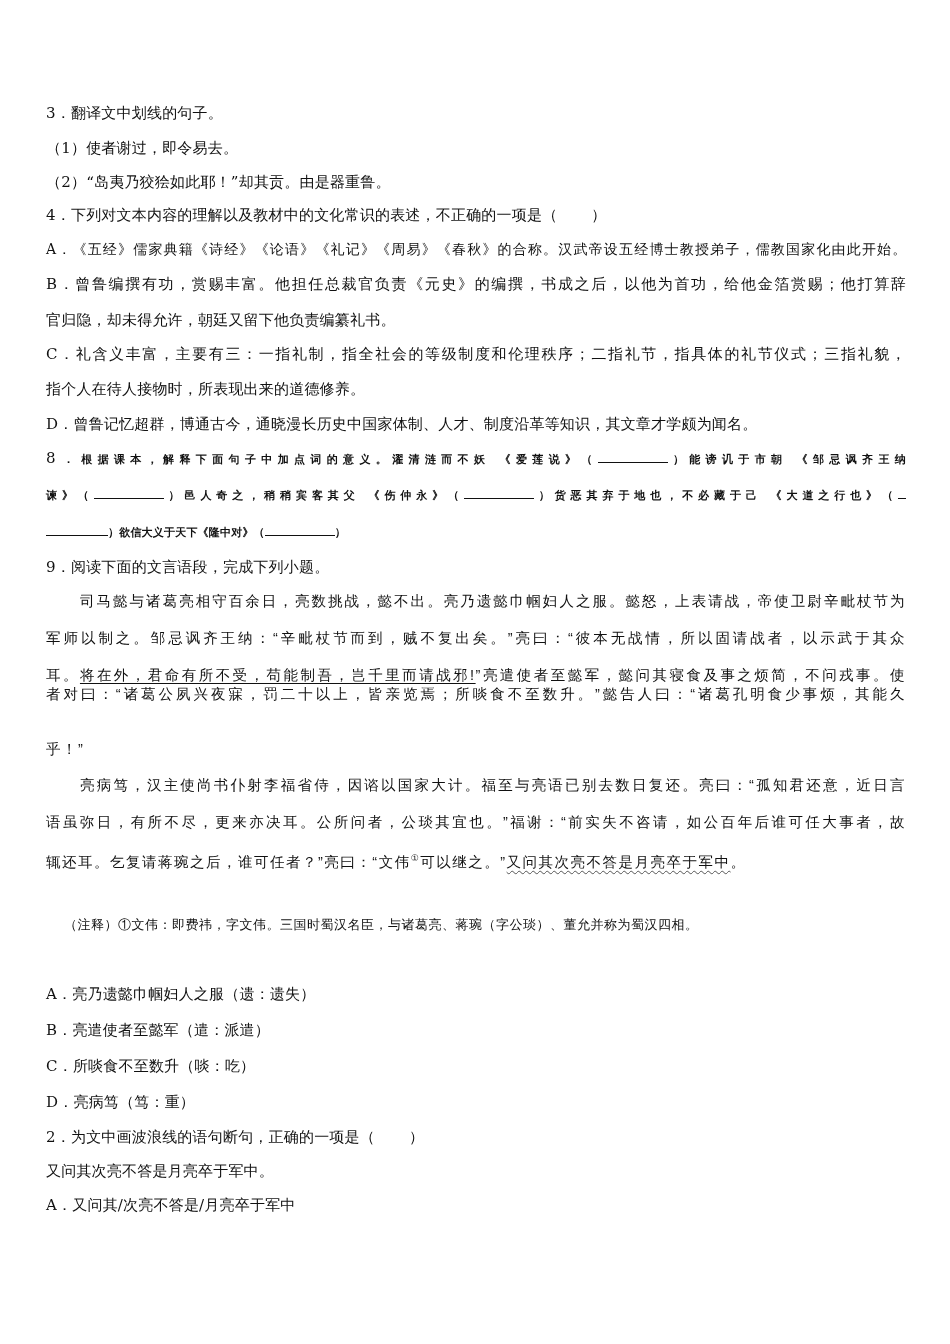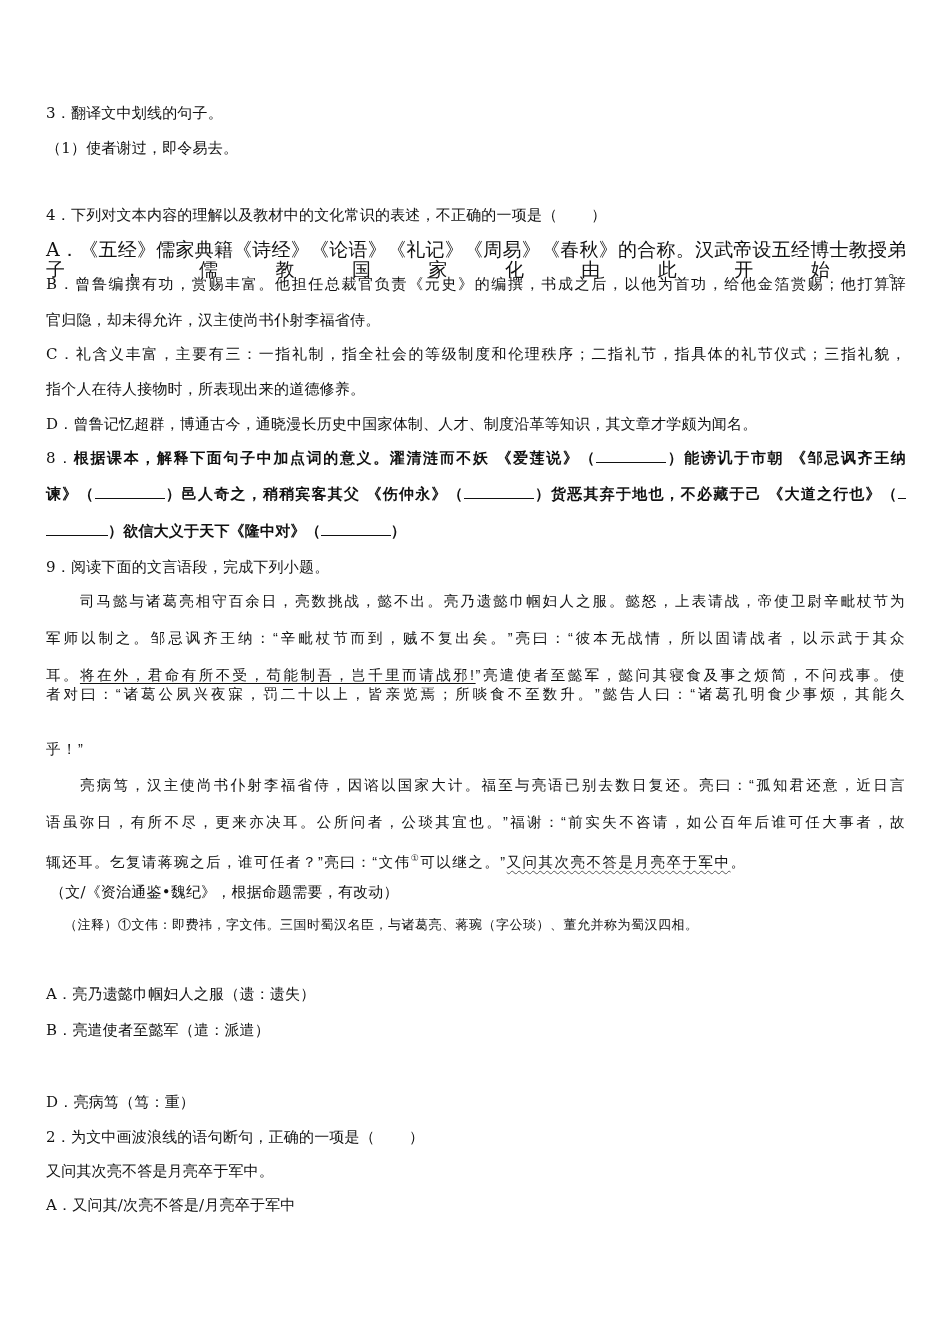--- a/index.html
+++ b/index.html
@@ -10,65 +10,66 @@
     }
     .page { position: absolute; left: 0; top: 0; width: 950px; height: 1344px; }
     .line {
       position: absolute; left: 46px; width: 860px;
       font-size: 15px; line-height: 20px; white-space: nowrap;
       letter-spacing: 0.2px;
     }
     .justify { text-align: justify; text-align-last: justify; white-space: normal; }
     .indent { left: 80px; width: 826px; }
     .indent-note { left: 64px; }
-    .bold { font-weight: bold; font-family: "DejaVu Sans", "Liberation Sans", sans-serif; font-size: 15px; }
+    .bold { font-weight: bold; font-family: "DejaVu Sans", "Liberation Sans", sans-serif; font-size: 11px; }
     .kai { font-family: Liberation Sans, sans-serif; font-size: 14.5px; letter-spacing: 1.5px; }
     .ul { text-decoration: underline; text-underline-offset: 3px; }
     .wavy { text-decoration: underline wavy #555; text-underline-offset: 3px; text-decoration-thickness: 1px; }
     .blank { display: inline-block; border-bottom: 1.5px solid #111; width: 70px; height: 14px; vertical-align: baseline; }
     .blank-short { width: 8px; }
     .sup { font-size: 9px; vertical-align: super; }
     .paren-gap { display: inline-block; width: 34px; }
   </style>
 </head>
 <body>
 
 <div class="page">
 
   <div class="line" style="top:103px">3．翻译文中划线的句子。</div>
   <div class="line" style="top:138px">（1）使者谢过，即令易去。</div>
+  <div class="line" style="top:172px">（2）“岛夷乃狡狯如此耶！”却其贡。由是器重鲁。</div>
 
   <div class="line" style="top:205px"><span>4．下列对文本内容的理解以及教材中的文化常识的表述，不正确的一项是（</span><span class="paren-gap"></span><span>）</span></div>
-  <div class="line justify" style="top:239px;letter-spacing:-0.3px;font-size:19px">A．《五经》儒家典籍《诗经》《论语》《礼记》《周易》《春秋》的合称。汉武帝设五经博士教授弟子，儒教国家化由此开始。</div>
+  <div class="line justify" style="top:239px;letter-spacing:-0.3px;font-size:14px">A．《五经》儒家典籍《诗经》《论语》《礼记》《周易》《春秋》的合称。汉武帝设五经博士教授弟子，儒教国家化由此开始。</div>
   <div class="line justify" style="top:274px">B．曾鲁编撰有功，赏赐丰富。他担任总裁官负责《元史》的编撰，书成之后，以他为首功，给他金箔赏赐；他打算辞</div>
-  <div class="line" style="top:310px">官归隐，却未得允许，汉主使尚书仆射李福省侍。</div>
+  <div class="line" style="top:310px">官归隐，却未得允许，朝廷又留下他负责编纂礼书。</div>
   <div class="line justify" style="top:344px">C．礼含义丰富，主要有三：一指礼制，指全社会的等级制度和伦理秩序；二指礼节，指具体的礼节仪式；三指礼貌，</div>
   <div class="line" style="top:379px">指个人在待人接物时，所表现出来的道德修养。</div>
   <div class="line" style="top:414px">D．曾鲁记忆超群，博通古今，通晓漫长历史中国家体制、人才、制度沿革等知识，其文章才学颇为闻名。</div>
 
   <div class="line justify" style="top:448px"><span>8．</span><span class="bold">根据课本，解释下面句子中加点词的意义。濯清涟而不妖 《爱莲说》（</span><span class="blank"></span><span class="bold">）能谤讥于市朝 《邹忌讽齐王纳</span></div>
   <div class="line justify" style="top:484px"><span class="bold">谏》（</span><span class="blank"></span><span class="bold">）邑人奇之，稍稍宾客其父 《伤仲永》（</span><span class="blank"></span><span class="bold">）货恶其弃于地也，不必藏于己 《大道之行也》（</span><span class="blank blank-short"></span></div>
   <div class="line" style="top:521px"><span class="blank" style="width:62px"></span><span class="bold">）欲信大义于天下《隆中对》（</span><span class="blank"></span><span class="bold">）</span></div>
 
   <div class="line" style="top:557px">9．阅读下面的文言语段，完成下列小题。</div>
 
   <div class="line justify indent kai" style="top:591px">司马懿与诸葛亮相守百余日，亮数挑战，懿不出。亮乃遗懿巾帼妇人之服。懿怒，上表请战，帝使卫尉辛毗杖节为</div>
   <div class="line justify kai" style="top:628px">军师以制之。邹忌讽齐王纳：“辛毗杖节而到，贼不复出矣。”亮曰：“彼本无战情，所以固请战者，以示武于其众</div>
   <div class="line justify kai" style="top:665px"><span>耳。</span><span class="ul">将在外，君命有所不受，苟能制吾，岂千里而请战邪!</span><span>”亮遣使者至懿军，懿问其寝食及事之烦简，不问戎事。使</span></div>
   <div class="line justify kai" style="top:684px">者对曰：“诸葛公夙兴夜寐，罚二十以上，皆亲览焉；所啖食不至数升。”懿告人曰：“诸葛孔明食少事烦，其能久</div>
   <div class="line kai" style="top:739px">乎！”</div>
 
   <div class="line justify indent kai" style="top:775px">亮病笃，汉主使尚书仆射李福省侍，因谘以国家大计。福至与亮语已别去数日复还。亮曰：“孤知君还意，近日言</div>
   <div class="line justify kai" style="top:812px">语虽弥日，有所不尽，更来亦决耳。公所问者，公琰其宜也。”福谢：“前实失不咨请，如公百年后谁可任大事者，故</div>
   <div class="line kai" style="top:848px"><span>辄还耳。乞复请蒋琬之后，谁可任者？”亮曰：“文伟</span><span class="sup">①</span><span>可以继之。”</span><span class="wavy">又问其次亮不答是月亮卒于军中</span><span>。</span></div>
 
-  <div class="line" style="top:882px;left:50px">（文/《资治通鉴•魏纪》，根据命题需要，有改动）</div>
   <div class="line indent-note kai" style="top:915px;font-size:13px;letter-spacing:0.5px">（注释）①文伟：即费祎，字文伟。三国时蜀汉名臣，与诸葛亮、蒋琬（字公琰）、董允并称为蜀汉四相。</div>
 
   <div class="line" style="top:984px">A．亮乃遗懿巾帼妇人之服（遗：遗失）</div>
   <div class="line" style="top:1020px">B．亮遣使者至懿军（遣：派遣）</div>
+  <div class="line" style="top:1056px">C．所啖食不至数升（啖：吃）</div>
   <div class="line" style="top:1092px">D．亮病笃（笃：重）</div>
 
   <div class="line" style="top:1127px"><span>2．为文中画波浪线的语句断句，正确的一项是（</span><span class="paren-gap"></span><span>）</span></div>
   <div class="line" style="top:1161px">又问其次亮不答是月亮卒于军中。</div>
   <div class="line" style="top:1195px">A．又问其/次亮不答是/月亮卒于军中</div>
 
 </div>
 
 </body></html>

